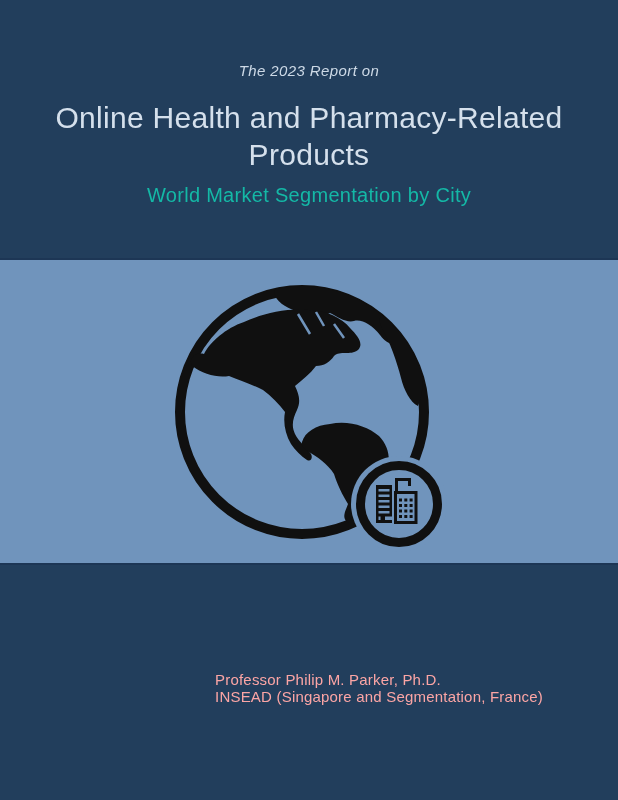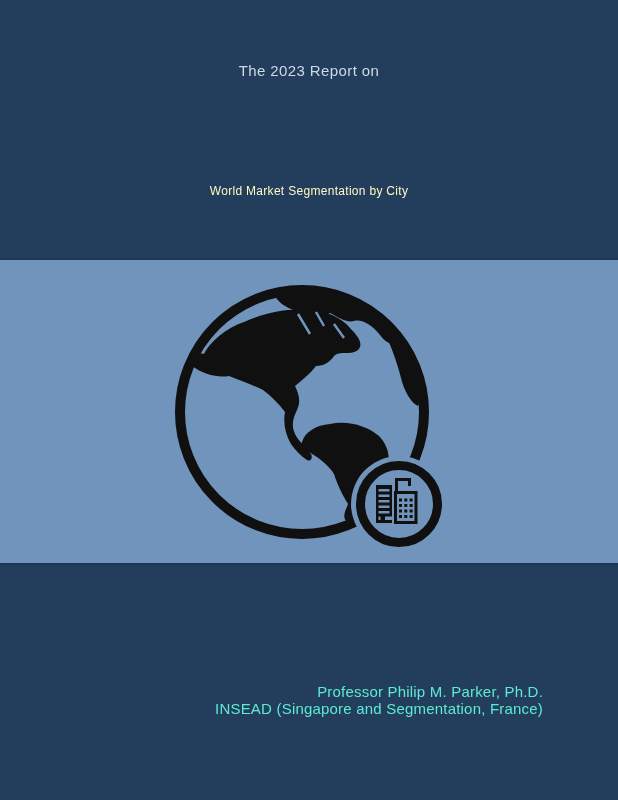--- a/index.html
+++ b/index.html
@@ -18,42 +18,43 @@
   }
   .kicker {
     position: absolute;
     top: 62px;
     left: 0;
     width: 100%;
     text-align: center;
     font-size: 15px;
     letter-spacing: 0.4px;
     color: #cdd9e6;
+    font-style: italic;
   }
   .title {
     position: absolute;
     top: 99px;
     left: 50%;
     transform: translateX(-50%);
     width: 560px;
     text-align: center;
     font-size: 30px;
     line-height: 37px;
     letter-spacing: 0.3px;
     color: #d5e0ec;
   }
   .subtitle {
     position: absolute;
     top: 184px;
     left: 0;
     width: 100%;
     text-align: center;
-    font-size: 12px;
+    font-size: 20px;
     letter-spacing: 0.3px;
-    color: #fef9c3;
+    color: #14b8a6;
   }
   .band {
     position: absolute;
     top: 258px;
     left: 0;
     width: 100%;
     height: 307px;
     background: #7094bc;
     border-top: 2px solid #1d3655;
     border-bottom: 2px solid #1d3655;
@@ -63,35 +64,35 @@
     position: absolute;
     left: 152px;
     top: 262px;
     width: 300px;
     height: 300px;
   }
   .author {
     position: absolute;
     top: 672px;
     right: 75px;
-    text-align: right;
+    text-align: left;
     font-size: 15px;
     line-height: 16.8px;
     letter-spacing: 0.2px;
-    color: #5eead4;
-    margin-top: 12px;
+    color: #fca5a5;
   }
 </style>
 </head>
 <body>
 
 <div class="cover">
 
   <div class="kicker">The 2023 Report on</div>
 
+  <div class="title">Online Health and Pharmacy-Related Products</div>
 
   <div class="subtitle">World Market Segmentation by City</div>
 
   <div class="band"></div>
 
   <svg class="globe-art" viewBox="0 0 300 300" width="300" height="300" aria-hidden="true">
     <defs>
       <clipPath id="globeClip">
           <circle cx="150" cy="150" r="126"></circle>
         </clipPath>

